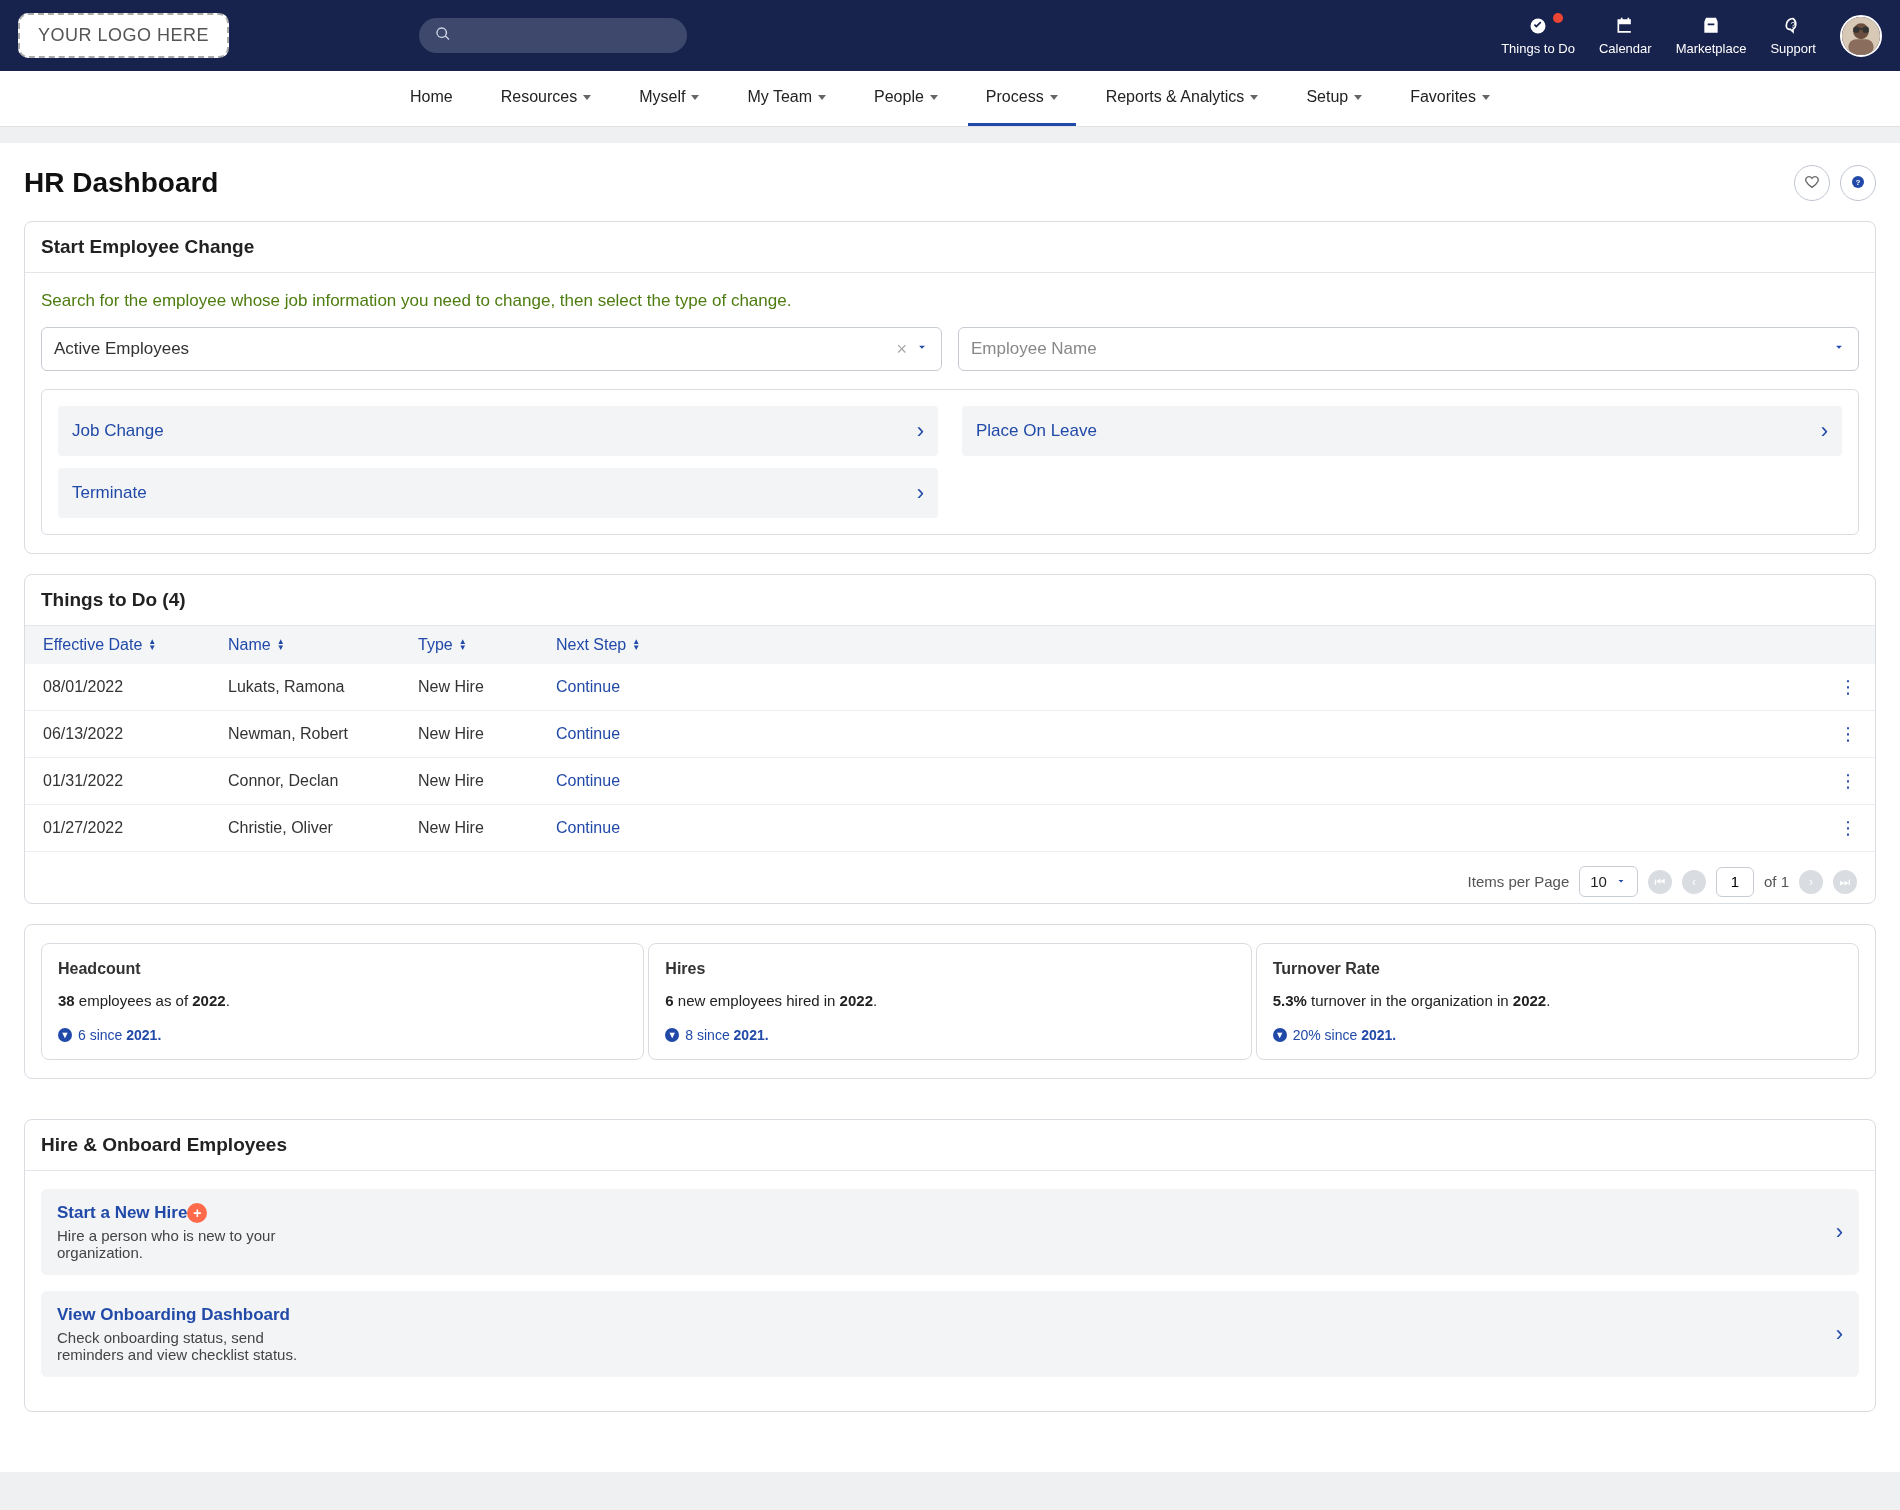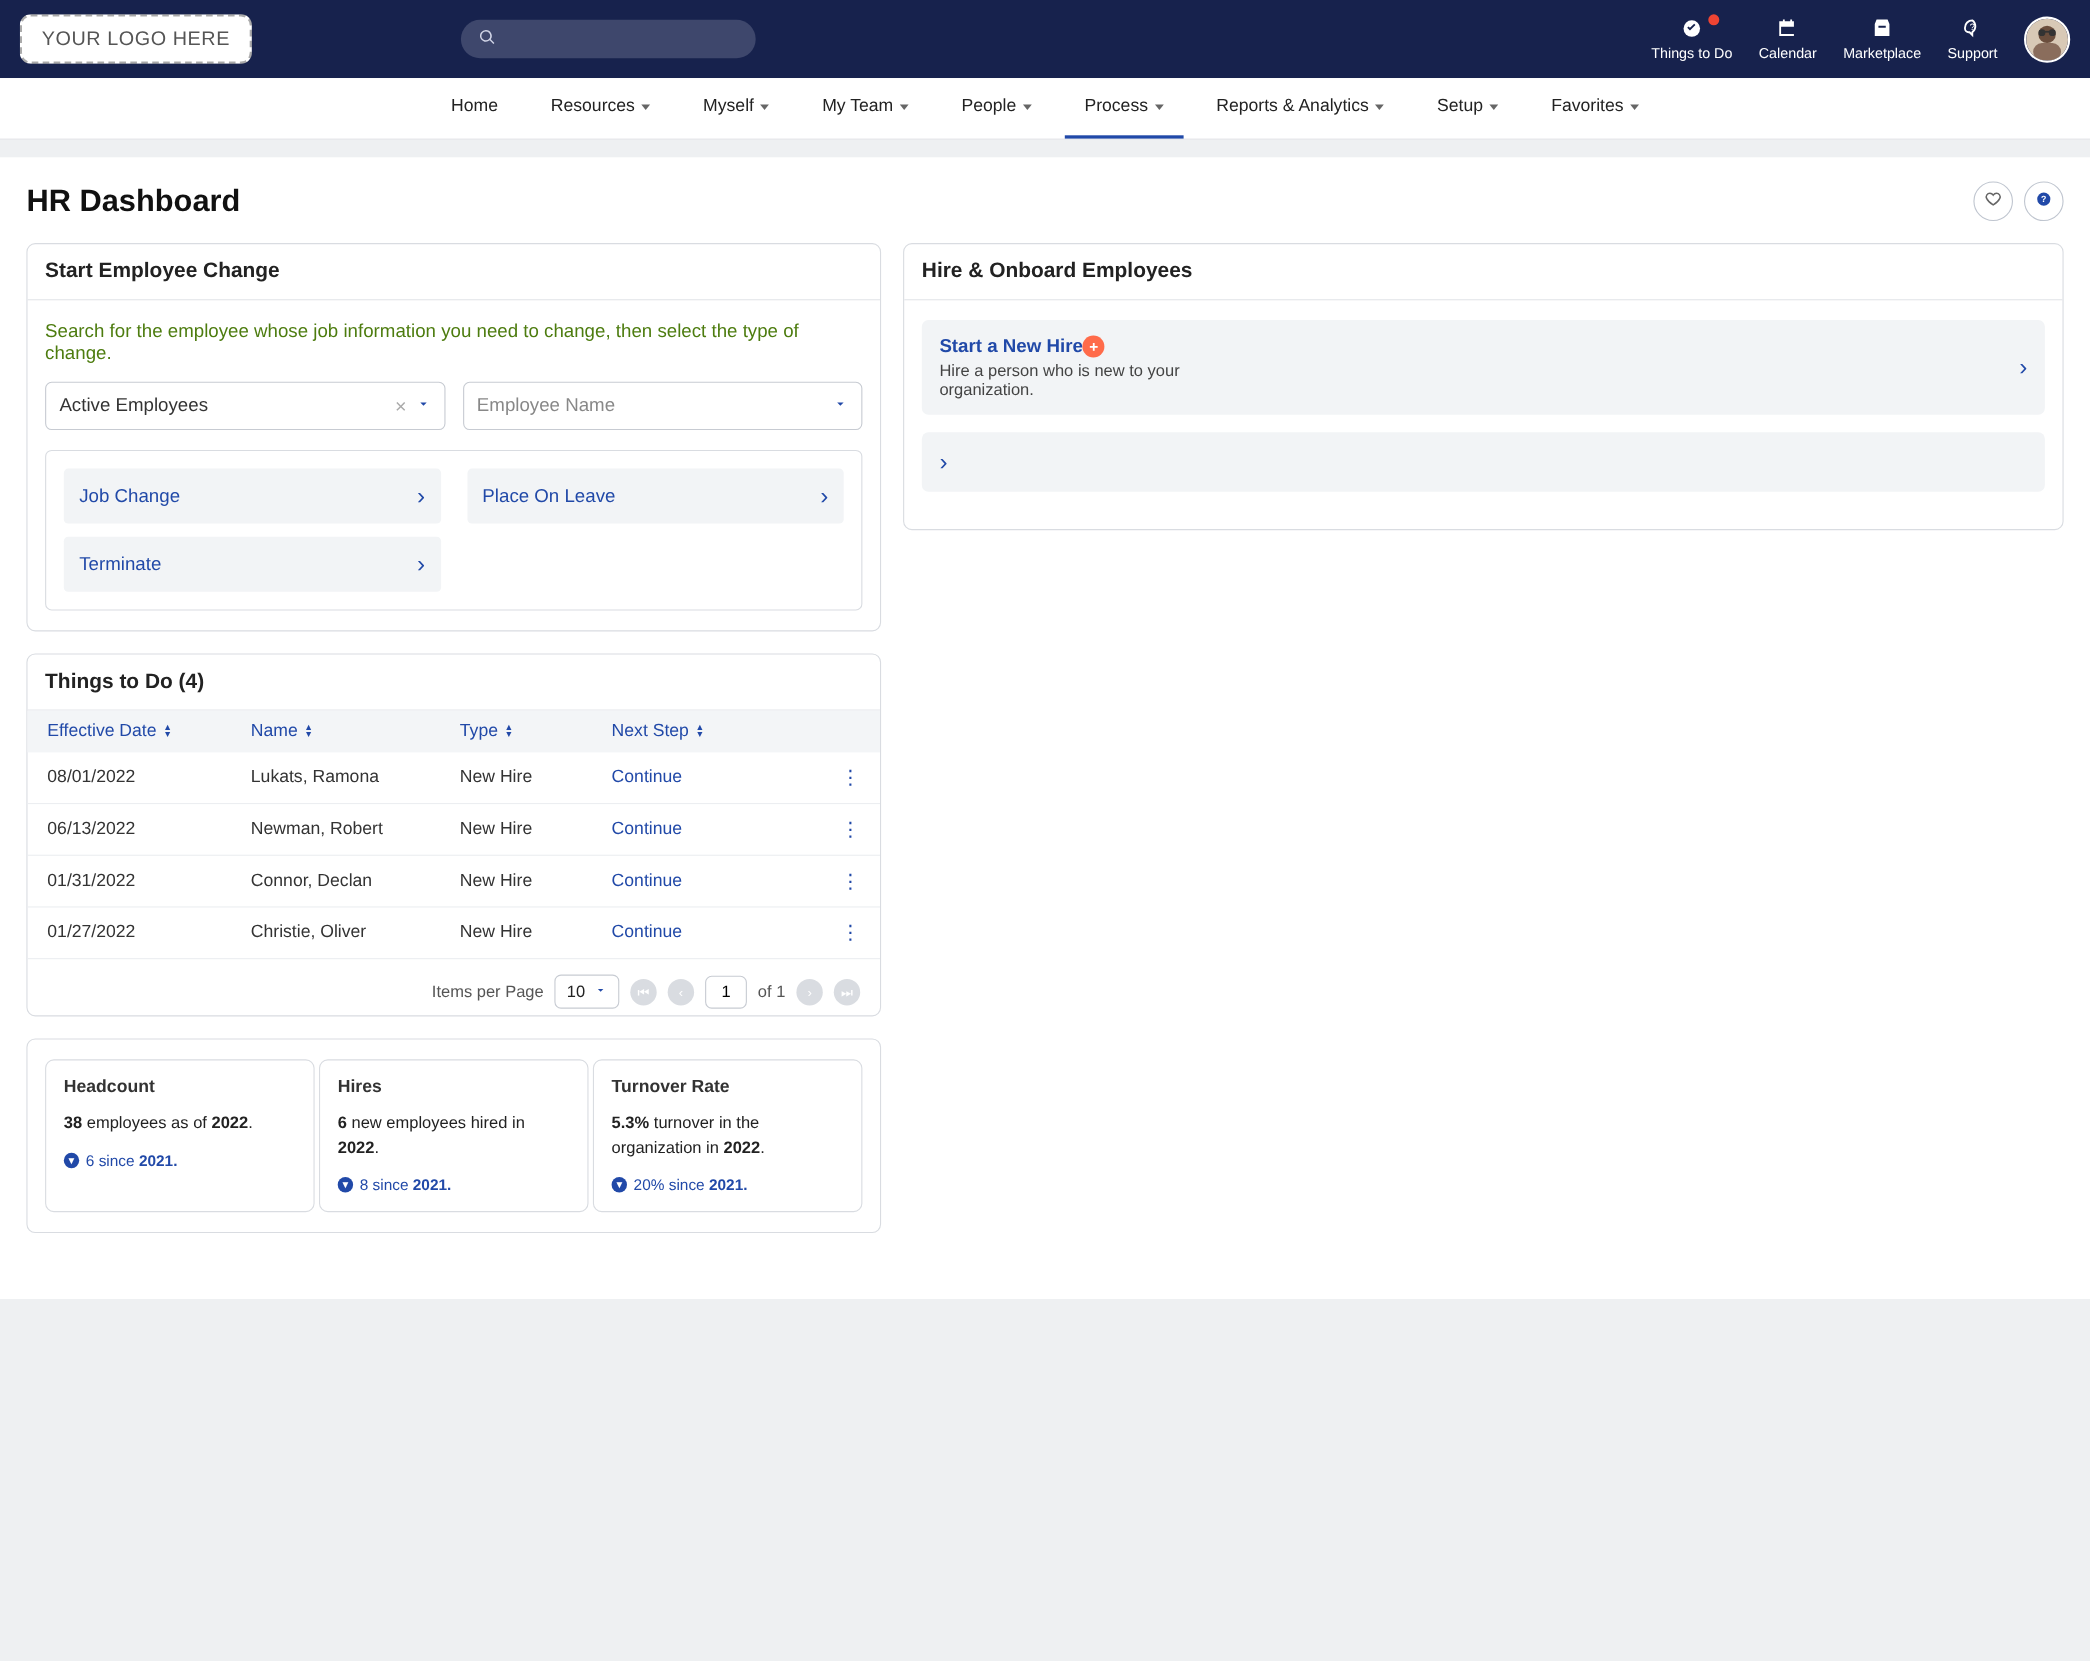--- a/index.html
+++ b/index.html
@@ -89,21 +89,21 @@
   margin-bottom:20px;
 }
 .page-title { font-size:28px; font-weight:700; color:#111; }
 .page-actions { display:flex; gap:10px; }
 .round-btn {
   width:36px; height:36px; border:1px solid #bfc5cf; border-radius:50%;
   display:flex; align-items:center; justify-content:center; cursor:pointer; background:#fff;
 }
 .round-btn svg { width:16px; height:16px; }
 
-.layout { display:flex; gap:20px; }
+.layout { display:flex; gap:20px;flex-direction:column; }
 .col-main { flex: 0 0 777px; }
 .col-side { flex:1; }
 
 .card {
   border:1px solid #d9dce1; border-radius:8px; background:#fff; margin-bottom:20px;
 }
 .card-head {
   padding:14px 16px; font-size:19px; font-weight:600; color:#222;
   border-bottom:1px solid #e3e5e9;
 }
@@ -460,19 +460,25 @@
             <div>
               <div class="title">
                 <span>Start a New Hire</span>
                 <span class="plus-badge">+</span>
               </div>
               <div class="desc">Hire a person who is new to your organization.</div>
             </div>
             <span class="chev">›</span>
           </div>
           <div class="side-item">
+            <div>
+              <div class="title">
+                  <span>View Onboarding Dashboard</span>
+                </div>
+              <div class="desc">Check onboarding status, send reminders and view checklist status.</div>
+            </div>
             <span class="chev">›</span>
           </div>
         </div>
       </div>
     </div>
   </div>
 </div>
 
 </body></html>

